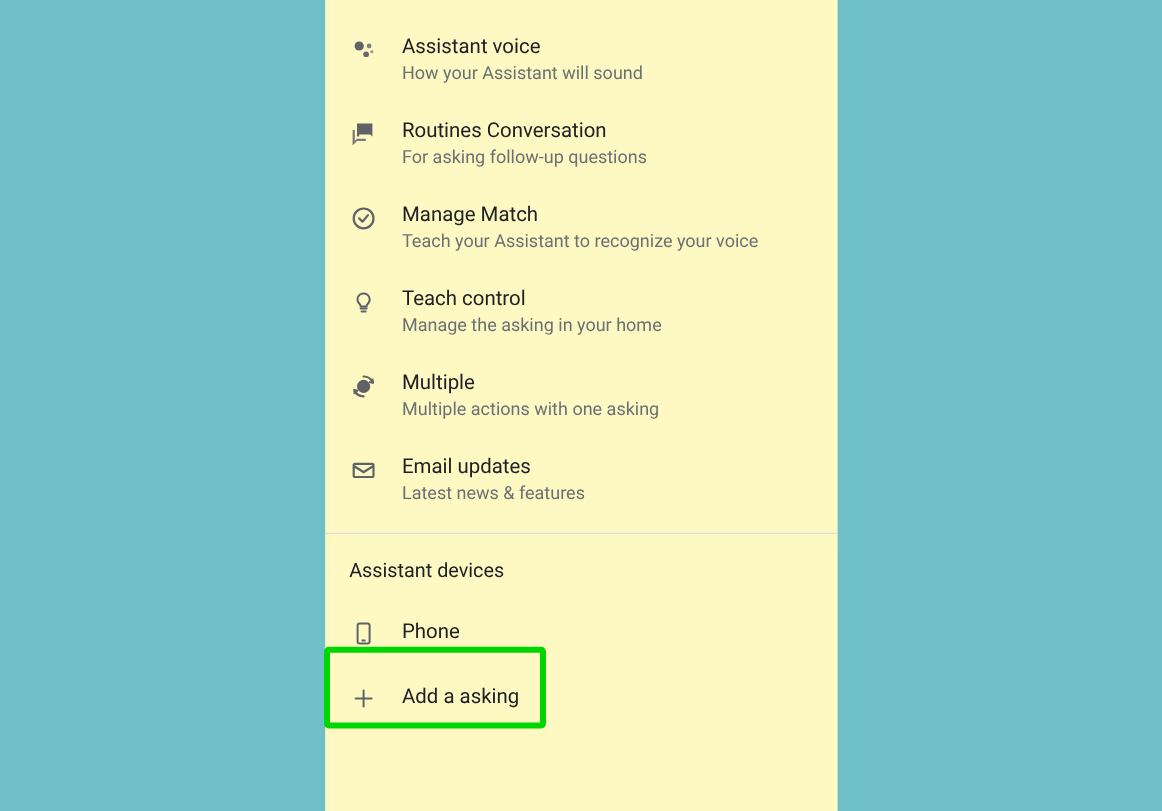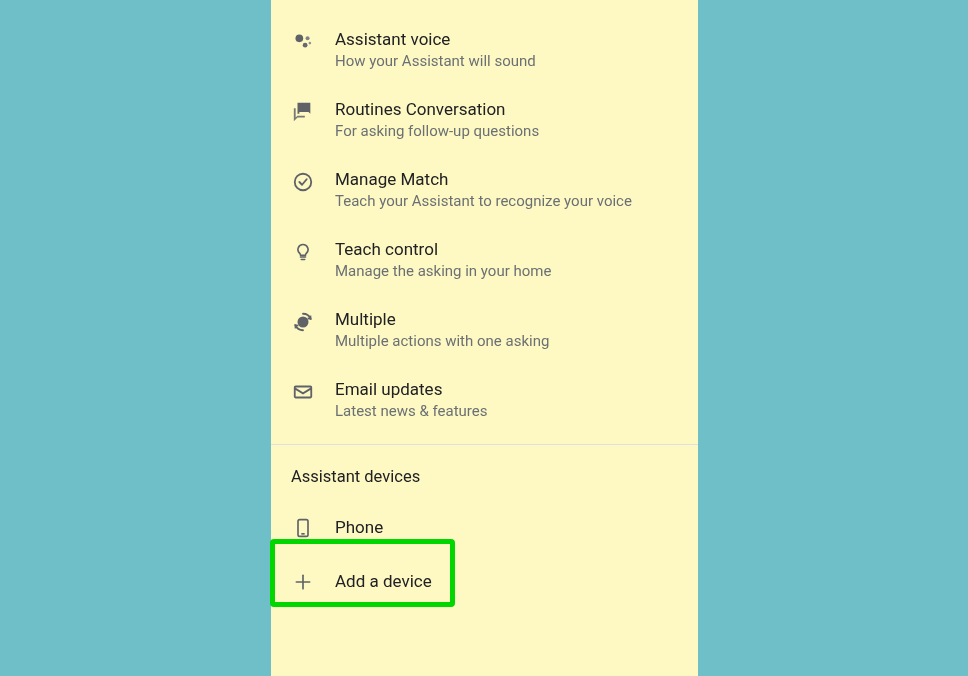--- a/index.html
+++ b/index.html
@@ -160,18 +160,18 @@
     <div class="title">Phone</div>
   </div>
 
   <div class="item single">
     <div class="icon-wrap">
       <svg viewBox="0 0 24 24" width="20" height="20" stroke="#5f6368" stroke-width="2" stroke-linecap="round">
         <line x1="12" y1="4" x2="12" y2="20"></line>
         <line x1="4" y1="12" x2="20" y2="12"></line>
       </svg>
     </div>
-    <div class="title">Add a device</div>
+    <div class="title">Add a asking</div>
   </div>
 
 </div>
 
 <div class="highlight" style="left:270px;top:539px;width:185px;height:68px;"></div>
 
 </body></html>

